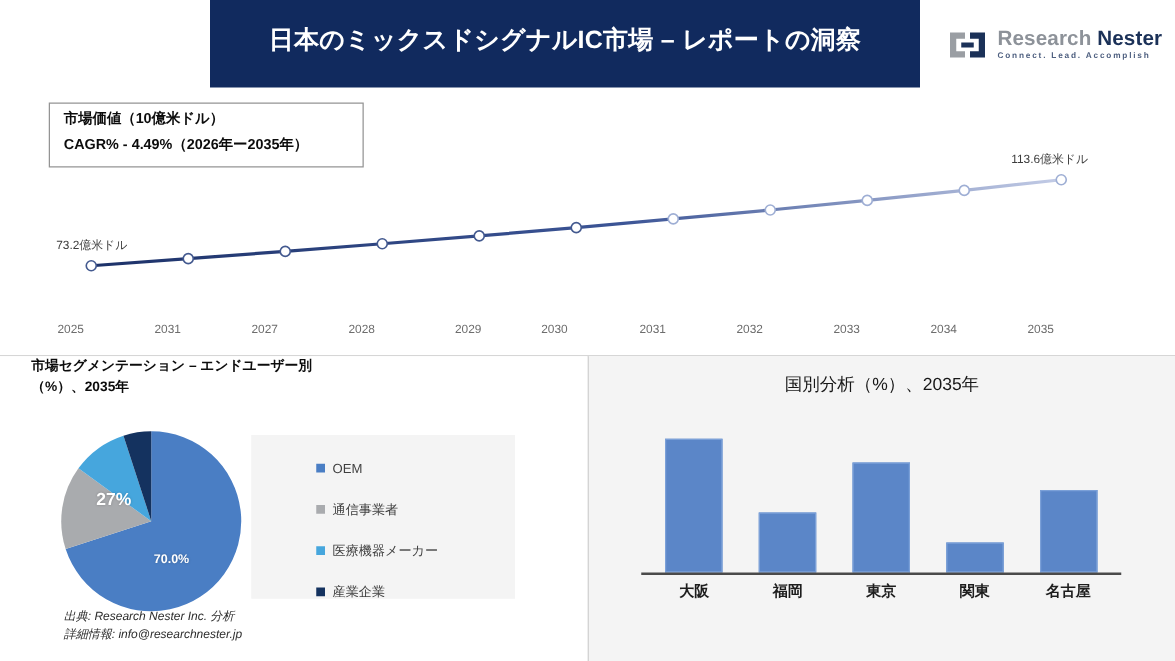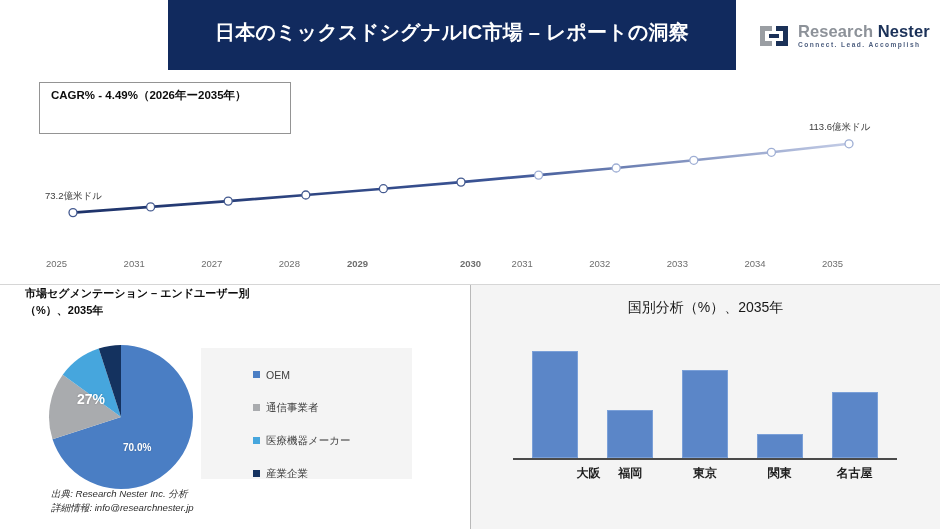--- a/index.html
+++ b/index.html
@@ -184,20 +184,21 @@
         <path d="M12 11 H22 V15 H12 Z" fill="#1b3158"></path>
       </svg>
     </span>
     <span id="logo-text">
       <span id="logo-word"><span class="lw-a">Research</span> <span class="lw-b">Nester</span></span>
       <span id="logo-tag">Connect. Lead. Accomplish</span>
     </span>
   </div>
 
   <div id="info-box">
+    <div class="info-line">市場価値（10億米ドル）</div>
     <div class="info-line">CAGR% - 4.49%（2026年ー2035年）</div>
   </div>
 
   <div id="line-chart">
     <svg id="line-svg" width="940" height="140">
       <defs>
         <linearGradient id="lg" x1="0" y1="0" x2="1" y2="0">
           <stop offset="0%" stop-color="#1d3269"></stop>
           <stop offset="55%" stop-color="#3c5596"></stop>
           <stop offset="100%" stop-color="#c3cce6"></stop>
@@ -218,22 +219,22 @@
           <circle cx="849.0" cy="23.8" r="4" fill="#ffffff" stroke="#9eaed4" stroke-width="1.3"></circle>
         </g>
     </svg>
     <div id="lbl-left" class="pt-label" style="left: 45px; top: 69.5532px;">73.2億米ドル</div>
     <div id="lbl-right" class="pt-label" style="left: 809px; top: 0.787234px;">113.6億米ドル</div>
     <div id="line-xaxis">
         <div class="x-tick" style="left: 73px;">2025</div>
         <div class="x-tick" style="left: 150.6px;">2031</div>
         <div class="x-tick" style="left: 228.2px;">2027</div>
         <div class="x-tick" style="left: 305.8px;">2028</div>
-        <div class="x-tick" style="left: 374px; font-weight: bold;">2029</div>
-        <div class="x-tick" style="left: 487px; font-weight: bold;">2030</div>
+        <div class="x-tick" style="left: 391px;">2029</div>
+        <div class="x-tick" style="left: 460px;">2030</div>
         <div class="x-tick" style="left: 538.6px;">2031</div>
         <div class="x-tick" style="left: 616.2px;">2032</div>
         <div class="x-tick" style="left: 693.8px;">2033</div>
         <div class="x-tick" style="left: 771.4px;">2034</div>
         <div class="x-tick" style="left: 849px;">2035</div>
       </div>
   </div>
 
   <div id="h-rule"></div>
   <div id="v-rule"></div>
@@ -285,21 +286,21 @@
     <div id="bar-title">国別分析（%）、2035年</div>
     <div id="bar-plot">
         <div class="bar-col" style="height: 106.9px; left: 14.4px; background: rgb(91, 134, 200);"></div>
         <div class="bar-col" style="height: 47.9px; left: 89.2px; background: rgb(91, 134, 200);"></div>
         <div class="bar-col" style="height: 88.5px; left: 164px; background: rgb(91, 134, 200);"></div>
         <div class="bar-col" style="height: 24px; left: 238.8px; background: rgb(91, 134, 200);"></div>
         <div class="bar-col" style="height: 66.4px; left: 313.6px; background: rgb(91, 134, 200);"></div>
       </div>
     <div id="bar-baseline"></div>
     <div id="bar-xaxis">
-        <div class="bar-x-tick" style="left: 37.4px; text-align: right;">大阪</div>
+        <div class="bar-x-tick" style="left: 37.4px;">大阪</div>
         <div class="bar-x-tick" style="left: 112.2px;">福岡</div>
         <div class="bar-x-tick" style="left: 187px;">東京</div>
         <div class="bar-x-tick" style="left: 261.8px;">関東</div>
         <div class="bar-x-tick" style="left: 336.6px;">名古屋</div>
       </div>
   </div>
 
 </div>
 
 </body></html>

